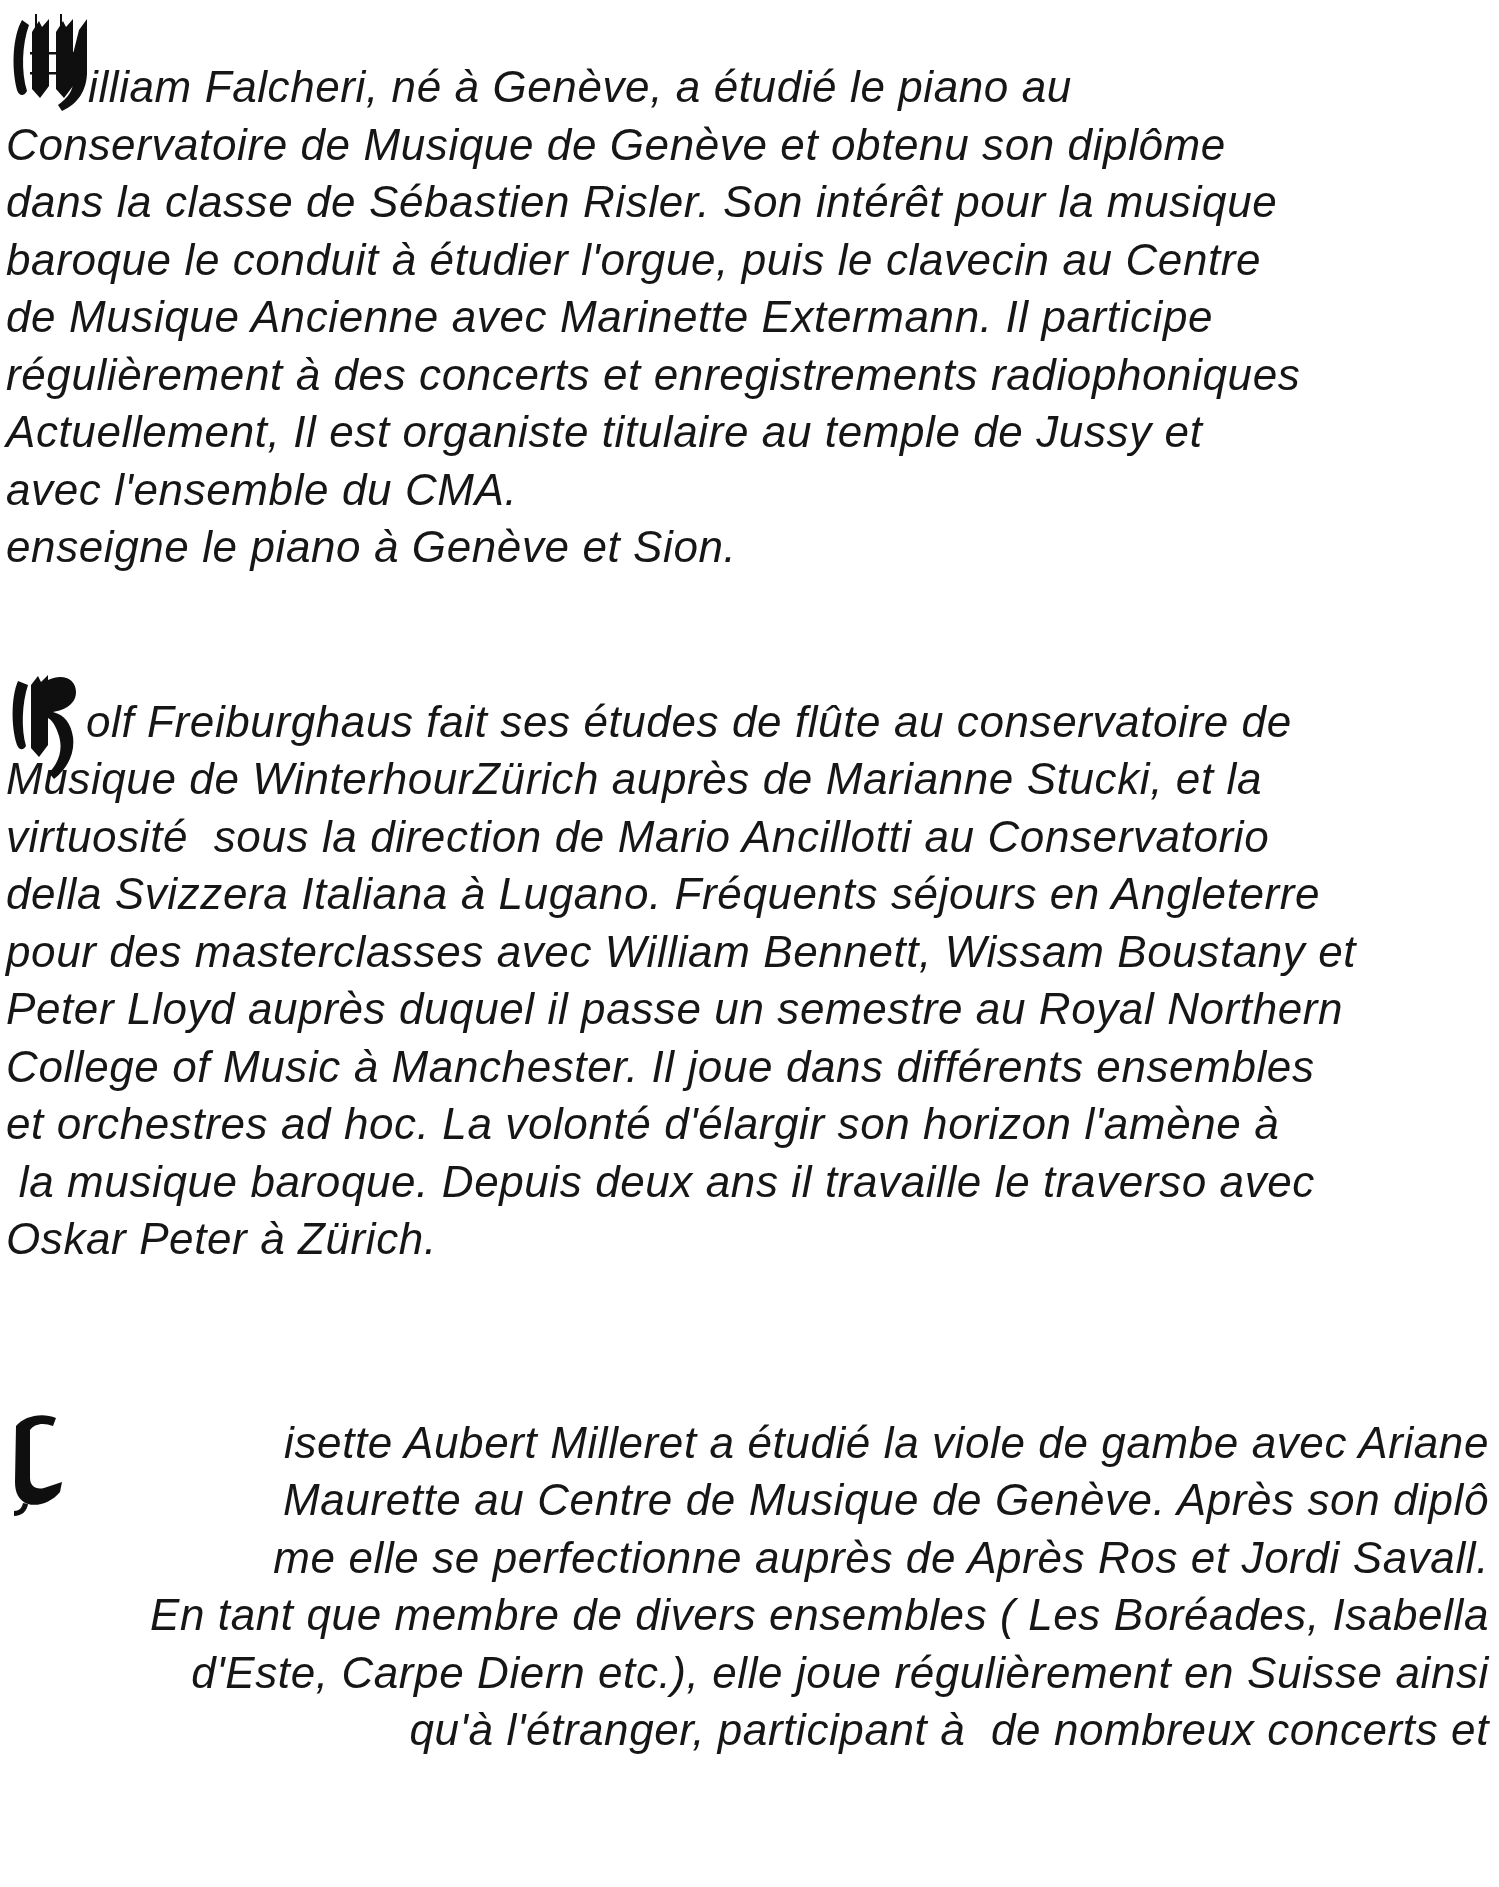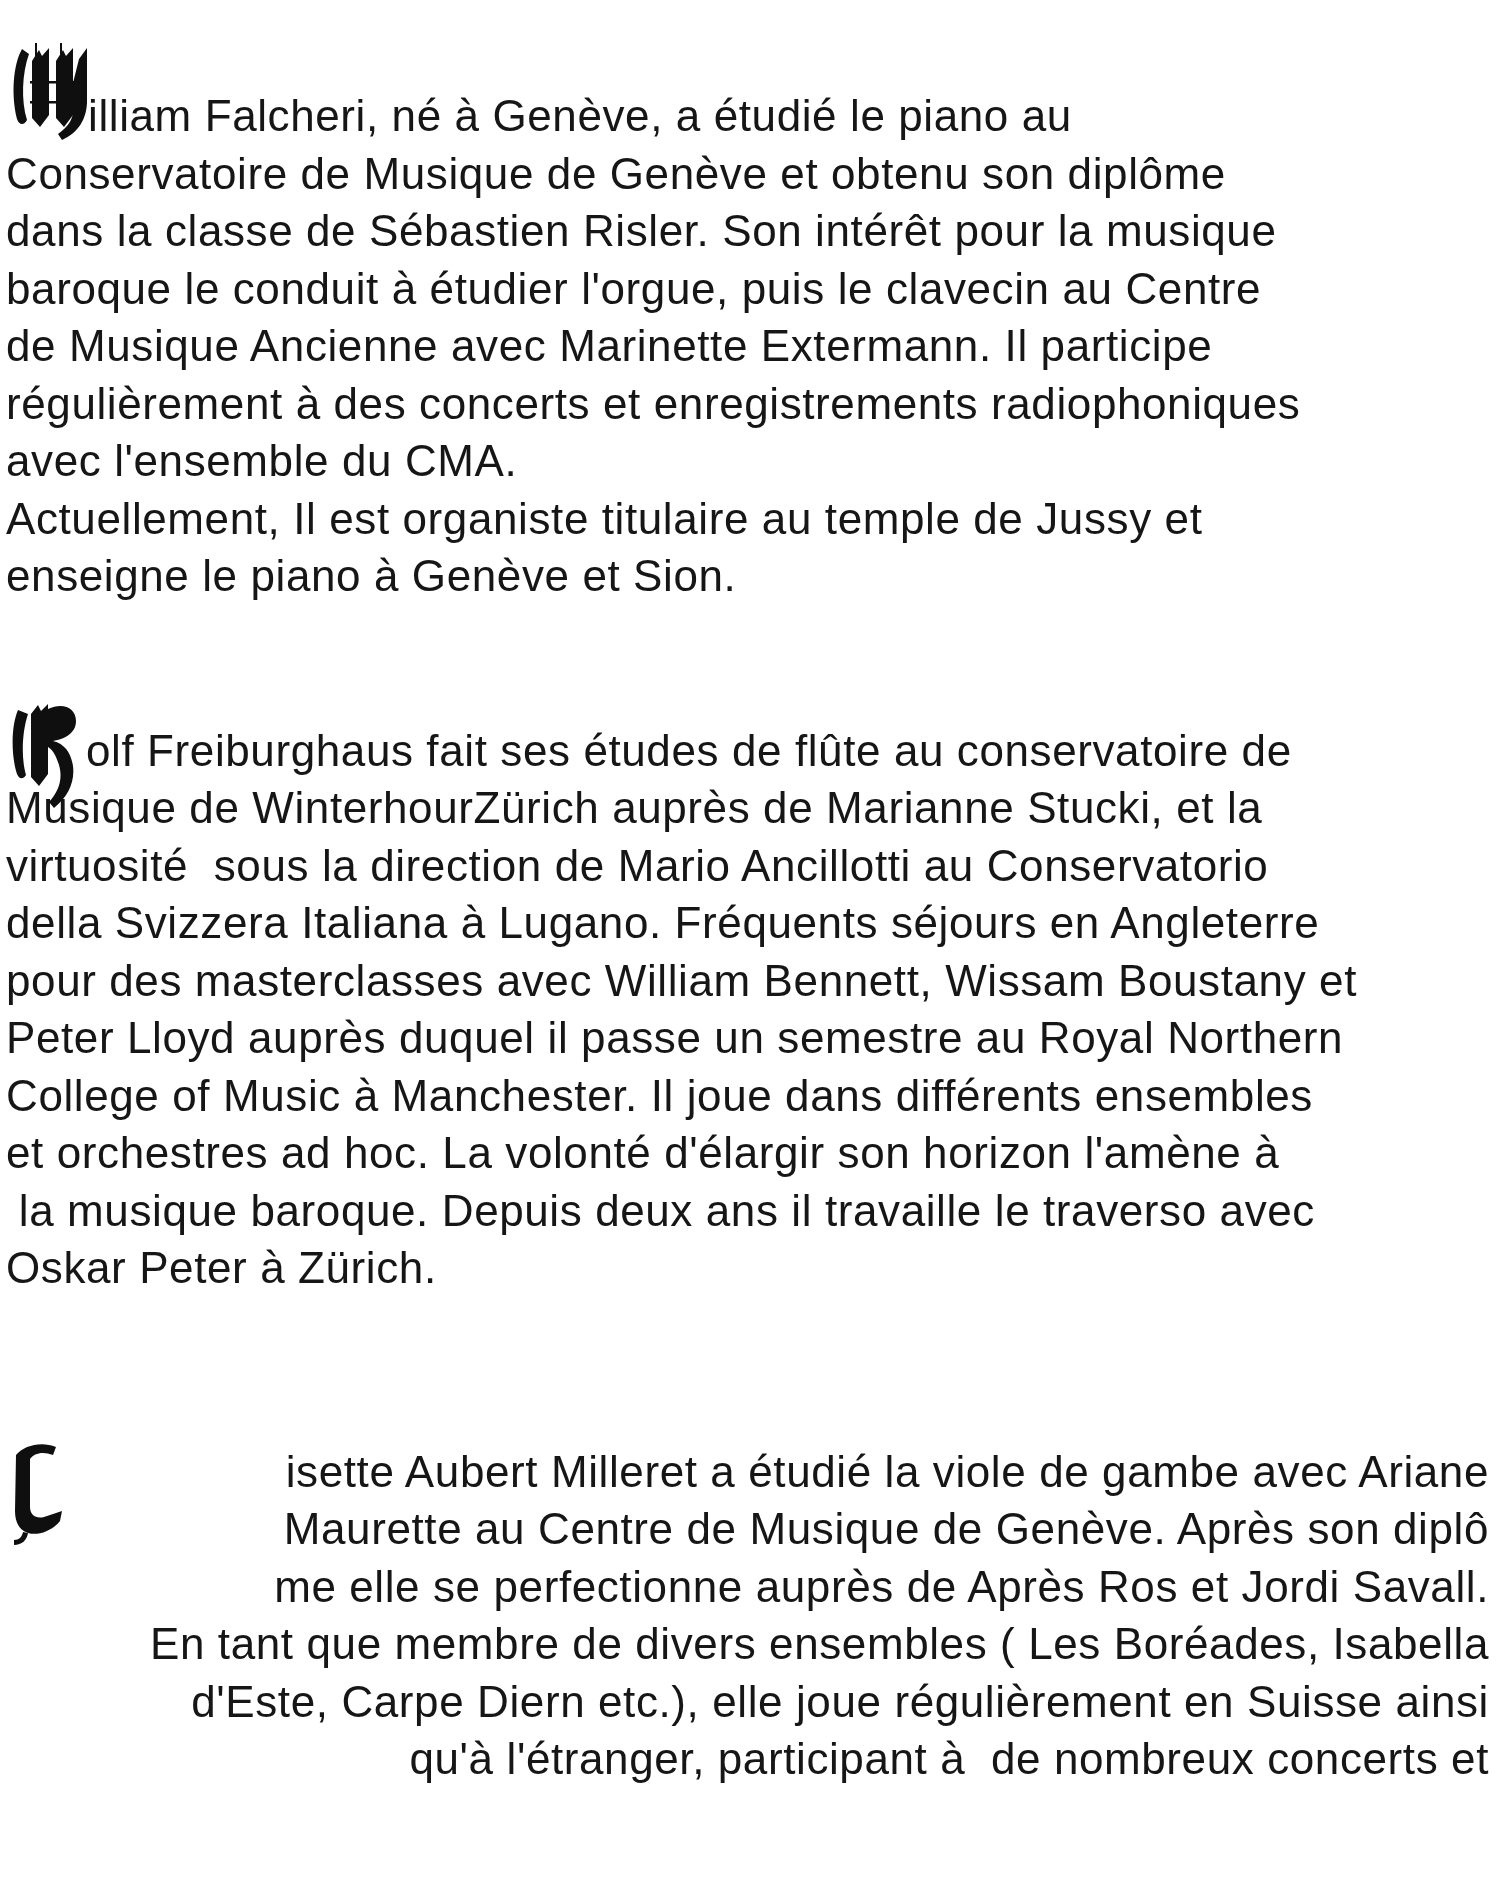--- a/index.html
+++ b/index.html
@@ -8,21 +8,22 @@
     background: #ffffff;
   }
   body {
     width: 1499px;
     height: 1887px;
     overflow: hidden;
     font-family: "Liberation Sans", sans-serif;
     color: #161616;
   }
   .page {
-    padding: 87px 10px 0 6px;
+    padding: 58px 10px 0 6px;
+    font-style: italic;
   }
   .para {
     position: relative;
   }
   .line {
     font-size: 44px;
     line-height: 57.5px;
     letter-spacing: 0.6px;
     white-space: pre;
     font-weight: 400;
@@ -69,22 +70,22 @@
         <rect x="22" y="58" width="57" height="2.5"></rect>
       </svg>
     </span>
     <div class="lines">
         <div class="line first">illiam Falcheri, né à Genève, a étudié le piano au</div>
         <div class="line">Conservatoire de Musique de Genève et obtenu son diplôme</div>
         <div class="line">dans la classe de Sébastien Risler. Son intérêt pour la musique</div>
         <div class="line">baroque le conduit à étudier l'orgue, puis le clavecin au Centre</div>
         <div class="line">de Musique Ancienne avec Marinette Extermann. Il participe</div>
         <div class="line">régulièrement à des concerts et enregistrements radiophoniques</div>
+        <div class="line">Actuellement, Il est organiste titulaire au temple de Jussy et</div>
         <div class="line">avec l'ensemble du CMA.</div>
-        <div class="line">Actuellement, Il est organiste titulaire au temple de Jussy et</div>
         <div class="line">enseigne le piano à Genève et Sion.</div>
       </div>
   </section>
 
   <section class="para p2">
     <span class="dropcap" title="R">
       <svg viewBox="0 0 74 112" xmlns="http://www.w3.org/2000/svg" aria-hidden="true">
         <path d="M10,10 C3,26 3,56 9,74 C11,79 15,80 18,75 C13,58 14,32 20,14 Z"></path>
         <path d="M23,14 L30,5 L33,11 L40,4 L40,74 L31,86 L23,77 Z"></path>
         <path d="M40,9 C55,2 68,8 68,21 C68,33 57,39 45,41 C57,44 63,53 65,66 C67,82 60,97 46,108 L41,102 C51,91 55,79 51,65 C48,55 44,49 40,47 Z"></path>

